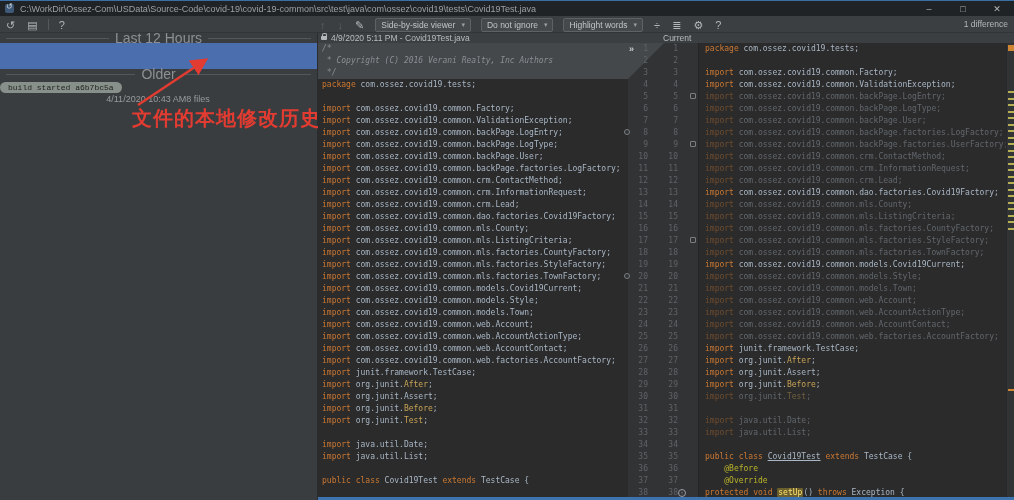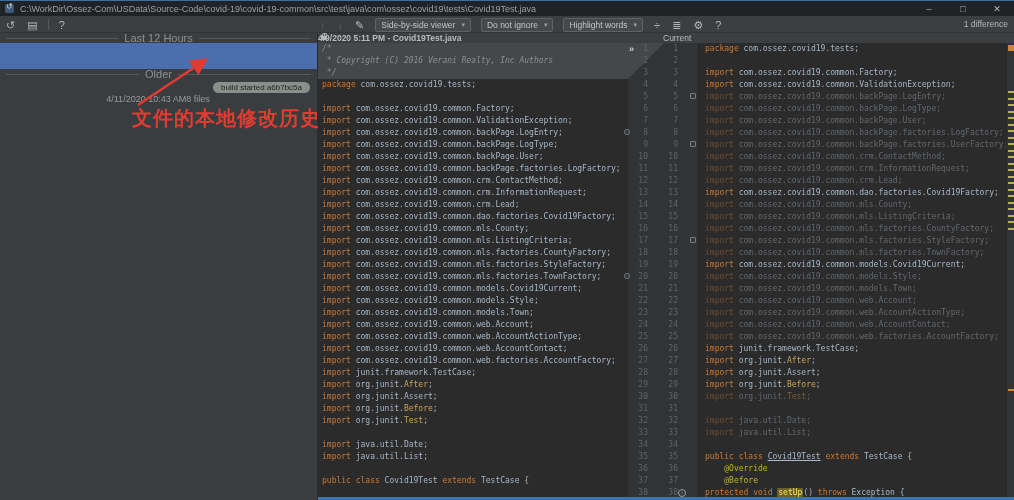--- a/index.html
+++ b/index.html
@@ -32,37 +32,37 @@
            padding:0 5px; font-size:8.5px; color:#c2c4c6; white-space:nowrap; }
   .combo .caret { margin-left:6px; font-size:7px; color:#9b9ea0; }
   #diff-count { position:absolute; right:6px; top:19px; font-size:8.5px; color:#b4b7b9; }
 
   
   #main { position:absolute; left:0; top:33px; width:1014px; height:467px; }
 
   
   #history { position:absolute; left:0; top:0; width:318px; height:467px;
              background:#3a3d3f; border-right:1px solid #2a2c2d; font-size:9px; }
-  .sep-row { display:flex; align-items:center; height:10px; color:#8d9093; font-size:11px; }
+  .sep-row { display:flex; align-items:center; height:10px; color:#8d9093; font-size:14px; }
   .sep-row .rule { flex:1; height:1px; background:#55585a; margin:0 6px; }
   #entry-selected { background:#4b6eaf; color:#eef1f4; padding:2px 5px; height:26px; cursor:default; }
   #entry-selected .row { display:flex; justify-content:space-between; height:12px; line-height:12px; }
-  #badge-row { text-align:right; padding:3px 7px 1px 0; height:14px; }
+  #badge-row { padding:3px 7px 1px 0; height:14px;font-family:Liberation Mono, monospace; }
   #build-badge { display:inline-block; background:#87908a; color:#22251f;
                  border-radius:7px; padding:1px 8px; font-size:8px; line-height:9px; }
   #entry2 { display:flex; justify-content:center; color:#989b9d; padding:1px 6px 1px 5px; height:13px; }
   #annotation-text { position:absolute; left:132px; top:72px; color:#e23b31;
                      font-size:20px; font-weight:bold; letter-spacing:1px; white-space:nowrap; }
   #annotation-arrow { position:absolute; left:0; top:0; pointer-events:none; }
 
   
   #diff { position:absolute; left:318px; top:0; width:696px; height:467px; background:#2b2b2b; }
   #diff-headers { position:absolute; left:0; top:0; width:100%; height:10px;
                   background:#3c3f41; font-size:8.5px; color:#b9bcbe; }
-  #left-title { position:absolute; left:0; top:0; line-height:10px; white-space:nowrap;font-weight:bold; }
+  #left-title { position:absolute; left:13px; top:0; line-height:10px; white-space:nowrap; }
   #right-title { position:absolute; left:345px; top:0; line-height:10px; }
   .lock { position:absolute; left:3px; top:3px; width:6px; height:4px; background:#b5b8ba; border-radius:1px; }
   .lock:before { content:""; position:absolute; top:-3px; left:1px; width:3px; height:3px;
                  border:1px solid #b5b8ba; border-bottom:none; border-radius:2px 2px 0 0; }
 
   #code-region { position:absolute; left:0; top:10px; width:696px; height:457px; overflow:hidden; }
 
   .code-col { position:absolute; top:0; height:457px; overflow:hidden;
               font-family:"DejaVu Sans Mono","Liberation Mono",monospace; font-size:8px; }
   #left-code  { left:0;   width:310px; background:#2b2b2b; }
@@ -347,22 +347,22 @@
             <div class="cl"><span class="sk">import</span><span class="st"> junit.framework.TestCase;</span></div>
             <div class="cl"><span class="sk">import</span><span class="st"> org.junit.</span><span class="sy">After</span><span class="st">;</span></div>
             <div class="cl"><span class="sk">import</span><span class="st"> org.junit.Assert;</span></div>
             <div class="cl"><span class="sk">import</span><span class="st"> org.junit.</span><span class="sy">Before</span><span class="st">;</span></div>
             <div class="cl dim"><span class="sk">import</span><span class="st"> org.junit.</span><span class="sy">Test</span><span class="st">;</span></div>
             <div class="cl"></div>
             <div class="cl dim"><span class="sk">import</span><span class="st"> java.util.Date;</span></div>
             <div class="cl dim"><span class="sk">import</span><span class="st"> java.util.List;</span></div>
             <div class="cl"></div>
             <div class="cl"><span class="sk">public class</span><span class="st"> </span><span class="su">Covid19Test</span><span class="st"> </span><span class="sk">extends</span><span class="st"> TestCase {</span></div>
+            <div class="cl"><span class="sa">    @Before</span></div>
             <div class="cl"><span class="sa">    @Override</span></div>
-            <div class="cl"><span class="sa">    @Before</span></div>
             <div class="cl"><span class="sk">protected</span><span class="st"> </span><span class="sk">void</span><span class="st"> </span><span class="sh">setUp</span><span class="st">() </span><span class="sk">throws</span><span class="st"> Exception {</span></div>
             <div class="cl"></div>
           </div>
         <div id="stripe">
             <span class="mark square" style="top: 2px;"></span>
             <span class="mark" style="top: 48px;"></span>
             <span class="mark" style="top: 55px;"></span>
             <span class="mark" style="top: 61px;"></span>
             <span class="mark" style="top: 68px;"></span>
             <span class="mark" style="top: 74px;"></span>

